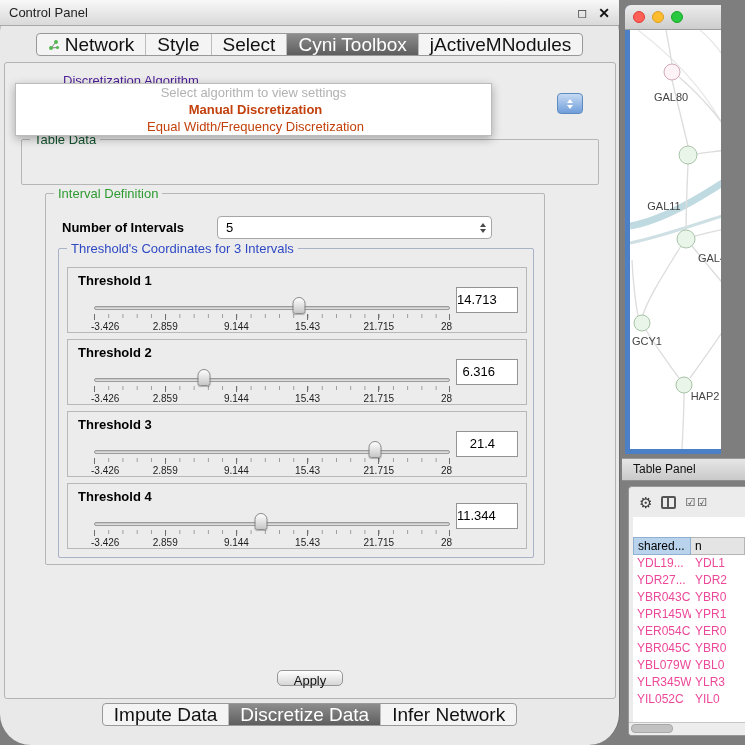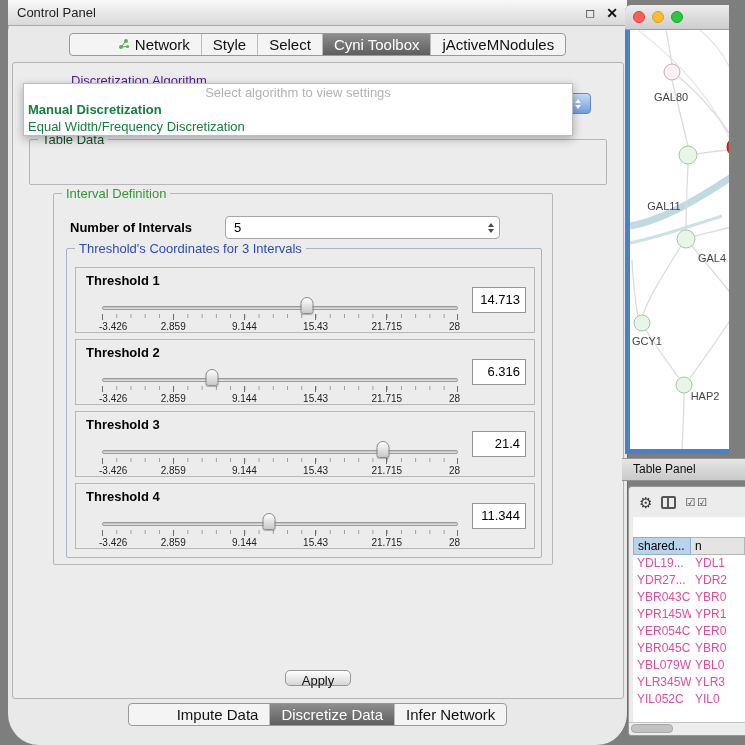--- a/index.html
+++ b/index.html
@@ -1,44 +1,44 @@
 <!DOCTYPE html>
 <html><head>
 <meta charset="utf-8">
 <style>
   * { margin:0; padding:0; box-sizing:border-box; }
   html,body { width:745px; height:745px; }
   body { font-family:"Liberation Sans",sans-serif; background:#7e7e7e; position:relative; overflow:hidden; }
 
   
-  .cp-window { position:absolute; left:8px; top:0; width:620px; height:745px; background:#e9e9e9; border-right:1px solid #6b6b6b;border-radius:31px; }
+  .cp-window { position:absolute; left:0; top:0; width:620px; height:745px; background:#e9e9e9; border-right:1px solid #6b6b6b;border-radius:31px; }
   .titlebar { height:26px; background:linear-gradient(#f8f8f8,#d9d9d9); border-bottom:1px solid #a8a8a8; display:flex; align-items:center; padding:0 9px; font-size:13px; color:#222; }
   .titlebar .spacer { flex:1; }
   .tb-btn { margin-left:11px; font-size:12px; color:#333; }
   .tb-btn.close { font-weight:bold; font-size:14px; color:#111; }
 
   .tabs-row { position:absolute; left:0; right:0; display:flex; justify-content:center; }
   .tabs-row.top { top:33px; }
   .tabs-row.bottom { top:703px; }
-  .tabstrip { display:inline-flex; border:1px solid #999; border-radius:4px; overflow:hidden; background:#f4f4f4; height:23px; font-size:15px;padding-left:37px; }
+  .tabstrip { display:inline-flex; border:1px solid #999; border-radius:4px; overflow:hidden; background:#f4f4f4; height:23px; font-size:19px; }
   .tab { display:flex; align-items:center; gap:5px; padding:0 11px; line-height:21px; color:#111; border-left:1px solid #bdbdbd; cursor:pointer; white-space:nowrap; }
   .tab:first-child { border-left:none; }
   .tab.selected { background:linear-gradient(#8d8d8d,#5e5e5e); color:#fff; }
 
   .main-panel { position:absolute; left:4px; top:62px; width:612px; height:637px; background:#ececec; border:1px solid #b3b3b3; border-radius:3px; }
 
   .clipped-label { position:absolute; left:14px; top:10px; height:10px; width:220px; overflow:hidden; font-size:13px; color:#4c1d95; z-index:5;margin-left:44px; }
 
   .combo-cap { position:absolute; left:552px; top:30px; width:26px; height:21px; border-radius:4px; background:linear-gradient(#c6daf4,#6f9ed9); border:1px solid #5f8cc0; z-index:30; display:flex; flex-direction:column; align-items:center; justify-content:center; gap:2px; }
   .cap-up { width:0; height:0; border-left:3px solid transparent; border-right:3px solid transparent; border-bottom:4px solid #fff; }
   .cap-dn { width:0; height:0; border-left:3px solid transparent; border-right:3px solid transparent; border-top:4px solid #fff; }
 
-  .algo-popup { position:absolute; left:10px; top:20px; width:550px; background:#fff; border:1px solid #bcbcbc; box-shadow:0 3px 9px rgba(0,0,0,.3); z-index:40; font-size:13px; }
+  .algo-popup { position:absolute; left:10px; top:20px; width:477px; background:#fff; border:1px solid #bcbcbc; box-shadow:0 3px 9px rgba(0,0,0,.3); z-index:40; font-size:13px; }
   .popup-hint { color:#b2b2b2; text-align:center; line-height:17px; }
-  .popup-item { line-height:17px; padding-left:4px; color:#15803d; }
+  .popup-item { line-height:17px; padding-left:4px; color:#c2410c;text-align:center; }
   .popup-item.bold { font-weight:bold; }
 
   .group { position:absolute; border:1px solid #b6b6b6; border-radius:2px; }
   .group-title { position:absolute; top:-8px; left:8px; background:#ececec; padding:0 4px; font-size:13px; line-height:15px; color:#14532d; white-space:nowrap; }
   .group-title.green { color:#2e9b32; }
   .group-title.blue { color:#2f49c3; }
 
   .combo { position:absolute; background:#fff; border:1px solid #a6a6a6; border-radius:4px; font-size:13px; display:flex; align-items:center; }
   .combo-text { flex:1; padding:0 8px; white-space:nowrap; overflow:hidden; }
   .combo-stepper { width:17px; display:flex; flex-direction:column; align-items:center; justify-content:center; gap:2px; }
@@ -50,21 +50,21 @@
 
   .g-interval { left:40px; top:130px; width:500px; height:372px; }
   .count-label { position:absolute; left:16px; top:26px; font-weight:bold; font-size:13px; }
   .count-combo { left:171px; top:22px; width:275px; height:23px; }
 
   .g-thresh { position:absolute; left:12px; top:54px; width:476px; height:310px; border:1px solid #aab2c8; border-radius:2px; }
 
   .thr { position:absolute; left:8px; width:460px; height:66px; border:1px solid #b8b8b8; background:#ececec; }
   .thr.t0 { top:18px; } .thr.t1 { top:90px; } .thr.t2 { top:162px; } .thr.t3 { top:234px; }
   .thr-label { position:absolute; left:10px; top:5px; font-weight:bold; font-size:13px; }
-  .thr-value { position:absolute; right:8px; top:19px; width:54px; height:26px; background:#fff; border:1px solid #949494; font-size:13px; text-align:right; line-height:24px; padding-right:5px; }
+  .thr-value { position:absolute; right:8px; top:19px; width:62px; height:26px; background:#fff; border:1px solid #949494; font-size:13px; text-align:right; line-height:24px; padding-right:22px; }
   .slider { position:absolute; left:26px; right:76px; top:28px; height:36px; }
   .track { position:absolute; left:0; right:0; top:10px; height:4px; background:linear-gradient(#bdbdbd,#e8e8e8); border:1px solid #9b9b9b; border-radius:2px; }
   .thumb { position:absolute; top:1px; width:13px; height:17px; background:linear-gradient(#fefefe,#c7c7c7); border:1px solid #8b8b8b; border-radius:7px 7px 3px 3px; transform:translateX(-50%); box-shadow:0 1px 1px rgba(0,0,0,.25); }
   .ticks-minor { position:absolute; left:0; right:0; top:18px; height:4px; background-image:linear-gradient(to right,#9a9a9a 1px,transparent 1px); background-size:4% 100%; }
   .ticks-major { position:absolute; left:0; right:0; top:18px; height:6px; background-image:linear-gradient(to right,#6f6f6f 1px,transparent 1px); background-size:20% 100%; border-right:1px solid #6f6f6f; }
   .scale { position:absolute; left:0; right:0; top:25px; height:11px; font-size:10px; color:#222; }
   .scale span { position:absolute; transform:translateX(-50%); white-space:nowrap; }
   .scale .s0 { left:-3px; transform:none; }
   .scale .s1 { left:20%; } .scale .s2 { left:40%; } .scale .s3 { left:60%; } .scale .s4 { left:80%; }
   .scale .s5 { left:auto; right:-2px; transform:none; }
@@ -72,21 +72,21 @@
   .g-attr { left:22px; top:504px; width:534px; height:96px; }
   .attr-heading { position:absolute; left:12px; top:10px; font-weight:bold; font-size:13px; }
   .listbox { position:absolute; left:10px; right:10px; top:30px; bottom:6px; background:#fff; border:1px solid #a9a9a9; overflow:hidden; }
   .list-item { font-size:13px; line-height:17px; padding-left:6px; white-space:nowrap; }
   .vscroll { position:absolute; right:0; top:0; bottom:0; width:13px; background:#f3f3f3; border-left:1px solid #ccc; }
   .vthumb { position:absolute; left:1px; right:1px; top:1px; height:36px; background:linear-gradient(#dcdcdc,#b9b9b9); border:1px solid #a0a0a0; border-radius:5px; }
 
   .apply-btn { position:absolute; left:50%; transform:translateX(-50%); top:607px; width:66px; height:16px; border:1px solid #969696; border-radius:5px; background:linear-gradient(#ffffff,#d6d6d6); font-size:13px; text-align:center; line-height:20px; color:#111; }
 
   
-  .net-window { position:absolute; left:625px; top:5px; width:104px; height:449px; background:#4c80c6; border-radius:6px 0 0 0; }
+  .net-window { position:absolute; left:625px; top:5px; width:96px; height:449px; background:#4c80c6; border-radius:6px 0 0 0; }
   .net-titlebar { height:25px; background:linear-gradient(#ececec,#cdcdcd); border-radius:6px 0 0 0; border-bottom:1px solid #9d9d9d; display:flex; align-items:center; padding-left:8px; gap:7px; }
   .light { width:12px; height:12px; border-radius:50%; }
   .light.red { background:#ff5f57; border:1px solid #de3c34; }
   .light.yellow { background:#febc2e; border:1px solid #d9a022; }
   .light.green { background:#28c840; border:1px solid #19a626; }
   .net-canvas { position:absolute; left:5px; right:0; top:25px; bottom:5px; background:#fff; overflow:hidden; }
 
   
   .tp-header { position:absolute; left:622px; top:458px; width:123px; height:23px; background:linear-gradient(#e6e6e6,#c9c9c9); border-top:1px solid #999; border-bottom:1px solid #8f8f8f; font-size:12px; color:#111; line-height:21px; padding-left:11px; }
   .tp-window { position:absolute; left:628px; top:486px; width:117px; height:250px; background:#ececec; border:1px solid #979797; border-right:none; border-radius:4px 0 0 4px; overflow:hidden; }

